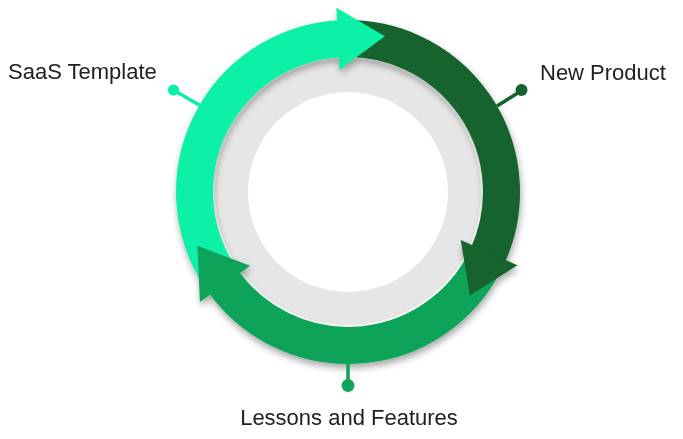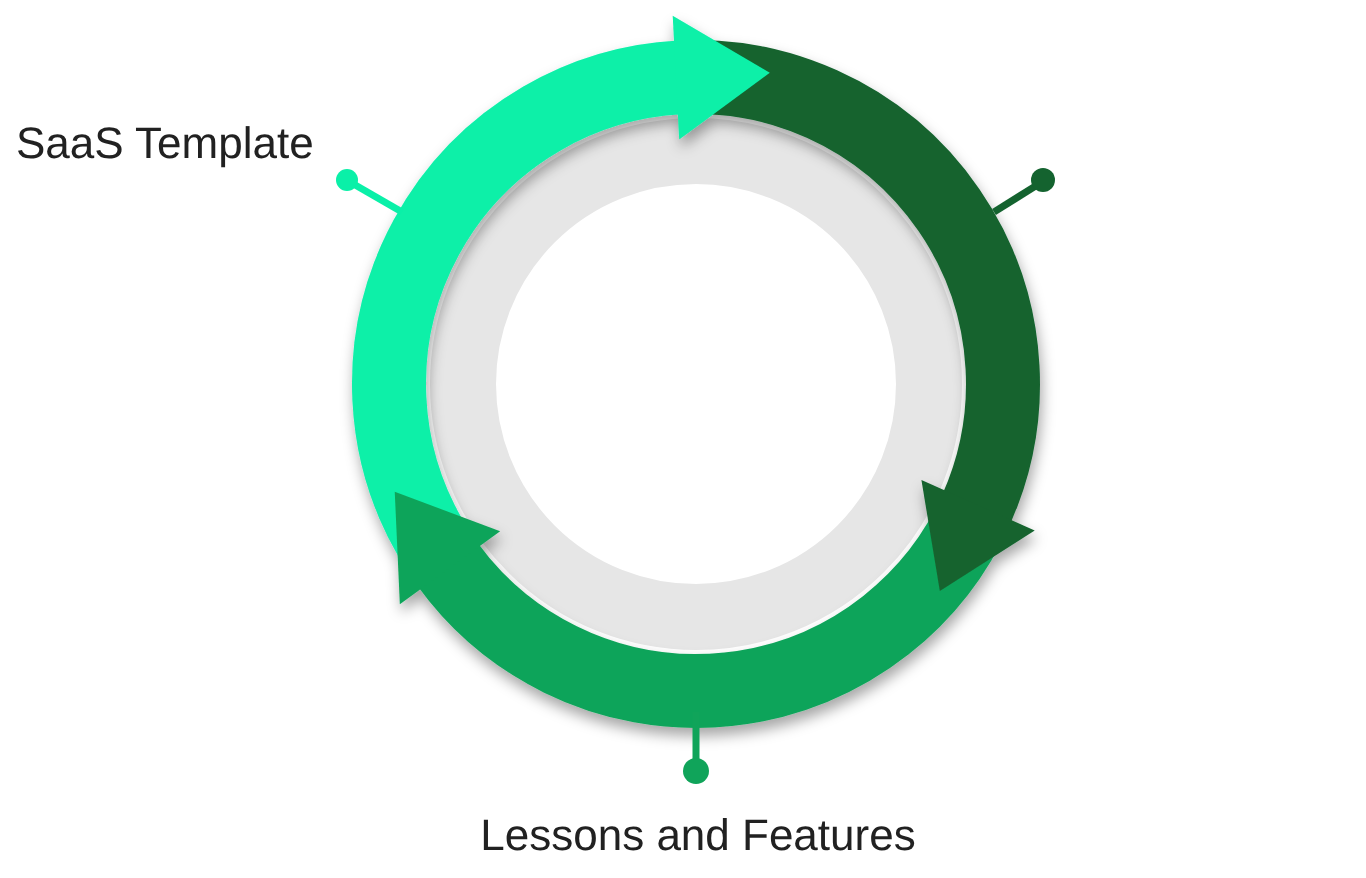--- a/index.html
+++ b/index.html
@@ -78,17 +78,18 @@
       <circle cx="521.5" cy="90" r="6" fill="#14632F"></circle>
     </g>
     <g>
       <line x1="348" y1="356" x2="348" y2="384" stroke-width="3.5" stroke="#10A45A"></line>
       <circle cx="348" cy="385.5" r="6.5" fill="#10A45A"></circle>
     </g>
   </svg>
 
   <div class="node-label label-left">SaaS Template</div>
 
+  <div class="node-label label-right">New Product</div>
 
   <div class="node-label label-bottom">Lessons and Features</div>
 
 
 </div>
 
 </body></html>

